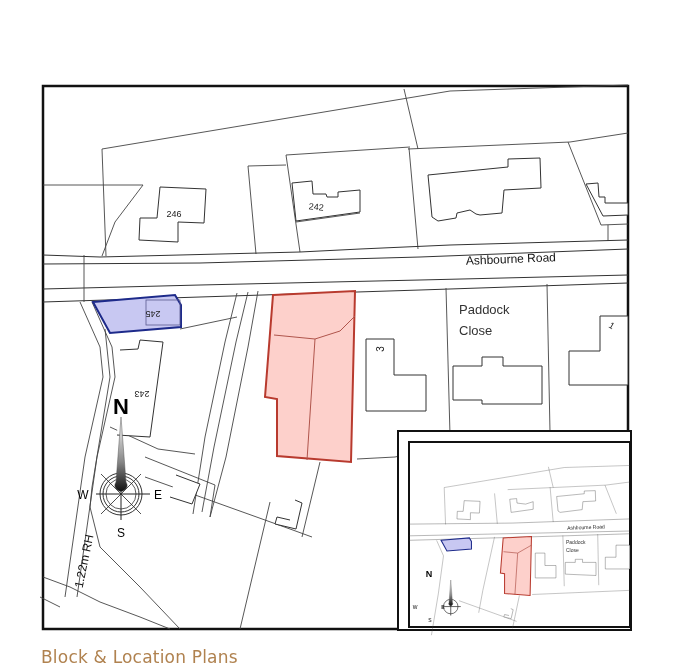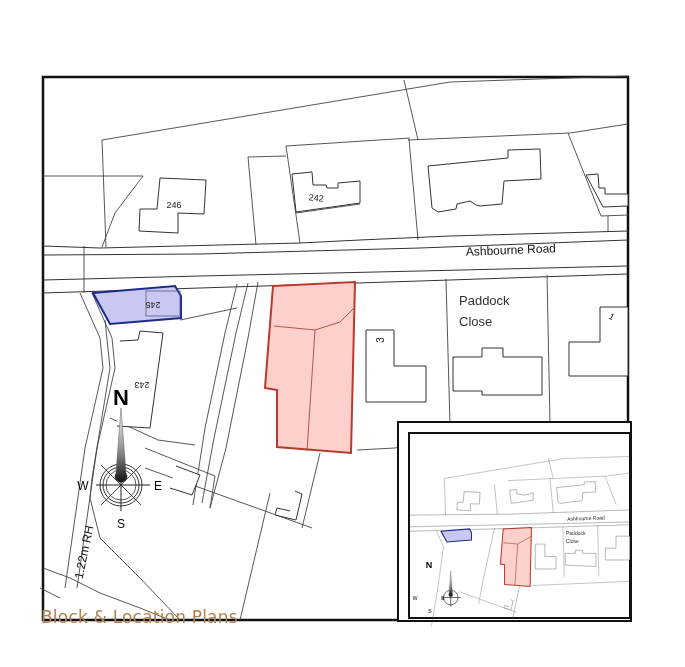--- a/index.html
+++ b/index.html
@@ -1,19 +1,19 @@
 <!DOCTYPE html>
 <html><head>
 <meta charset="utf-8">
 <style>
   html, body { margin: 0; padding: 0; background: #ffffff; }
   body { width: 685px; height: 667px; position: relative; overflow: hidden; font-family: "Liberation Sans", sans-serif; }
-  #stage { position: absolute; left: 0; top: 8px; width: 685px; height: 541px; }
+  #stage { position: absolute; left: 0; top: 17px; width: 685px; height: 541px; }
   .caption {
-    position: absolute; left: 41px; top: 607px;
+    position: absolute; left: 41px; top: 647px;
     font-family: "DejaVu Sans", sans-serif; font-size: 17px; color: #b0824f;
     letter-spacing: 0.2px;
   }
   svg text { font-family: "Liberation Sans", sans-serif; }
   .line { fill: none; stroke: #333; stroke-width: 1; }
   .thin { fill: none; stroke: #444; stroke-width: 0.9; }
   .bld { fill: #fff; stroke: #333; stroke-width: 1; }
 </style>
 </head>
 <body>

